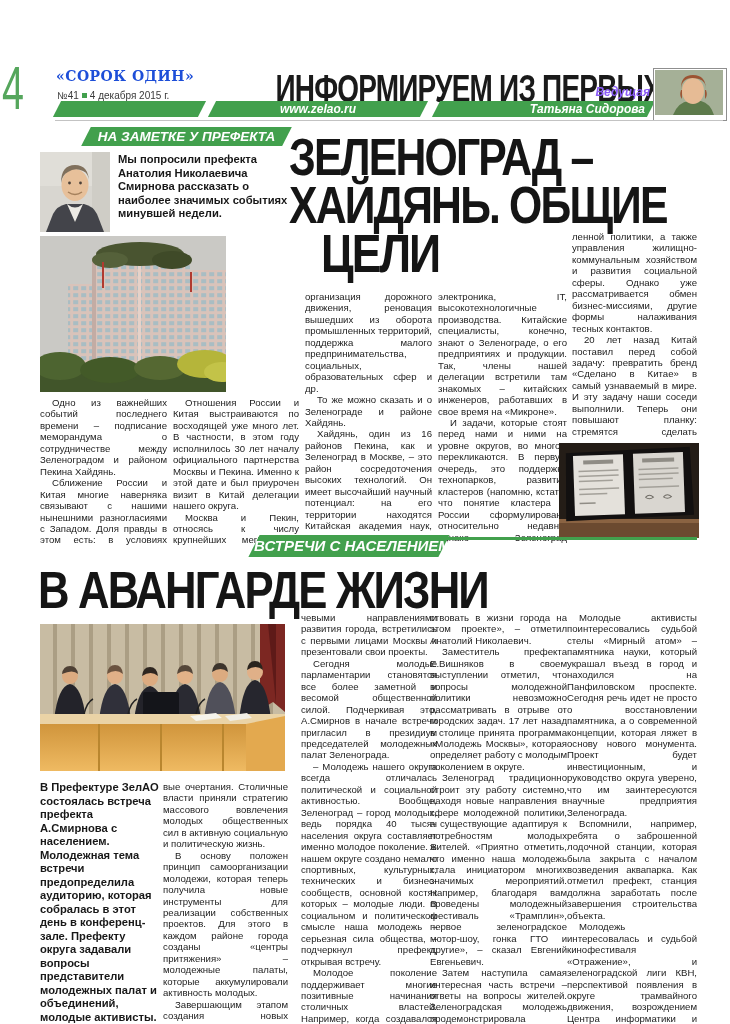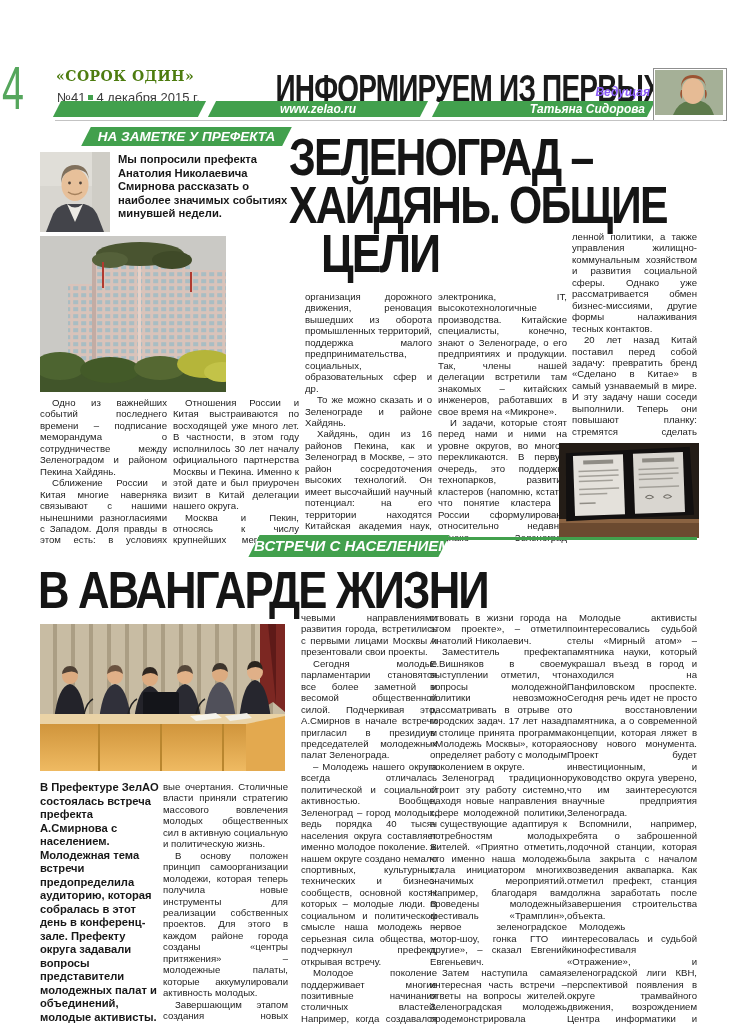--- a/index.html
+++ b/index.html
@@ -26,23 +26,23 @@
 </style>
 </head>
 <body>
 
 <div class="page">
 
   <div class="abs" style="left:2px;top:58px;font-size:58px;line-height:58px;color:#55a65c;">
     <span style="display:inline-block;transform:scale(.68,1.05);transform-origin:0 0;">4</span>
   </div>
 
-  <div class="abs" style="left:56px;top:68px;font-family:'DejaVu Serif',serif;font-weight:bold;font-size:14px;color:#4d7c0f;letter-spacing:.5px;">«СОРОК ОДИН»</div>
-
-  <div class="abs" style="left:57px;top:90px;font-size:13px;color:#3a3a3a;display:flex;align-items:center;">
+  <div class="abs" style="left:56px;top:68px;font-family:'DejaVu Serif',serif;font-weight:bold;font-size:14px;color:#1d4ed8;letter-spacing:.5px;">«СОРОК ОДИН»</div>
+
+  <div class="abs" style="left:57px;top:90px;font-size:10px;color:#3a3a3a;display:flex;align-items:center;">
     <span>№41</span>
     <span class="sq2"></span>
     <span>4 декабря 2015 г.</span>
   </div>
 
   <div class="abs" style="left:220px;top:68px;width:364px;text-align:center;font-weight:bold;font-size:35px;line-height:35px;color:#1a1a1a;letter-spacing:-1px;">
     <span style="display:inline-block;transform:scale(.8,1.12);transform-origin:50% 0;white-space:nowrap;">ИНФОРМИРУЕМ ИЗ ПЕРВЫХ РУК</span>
   </div>
 
   <div class="gbar" style="left:57px;top:101px;width:145px;height:16px;"></div>

